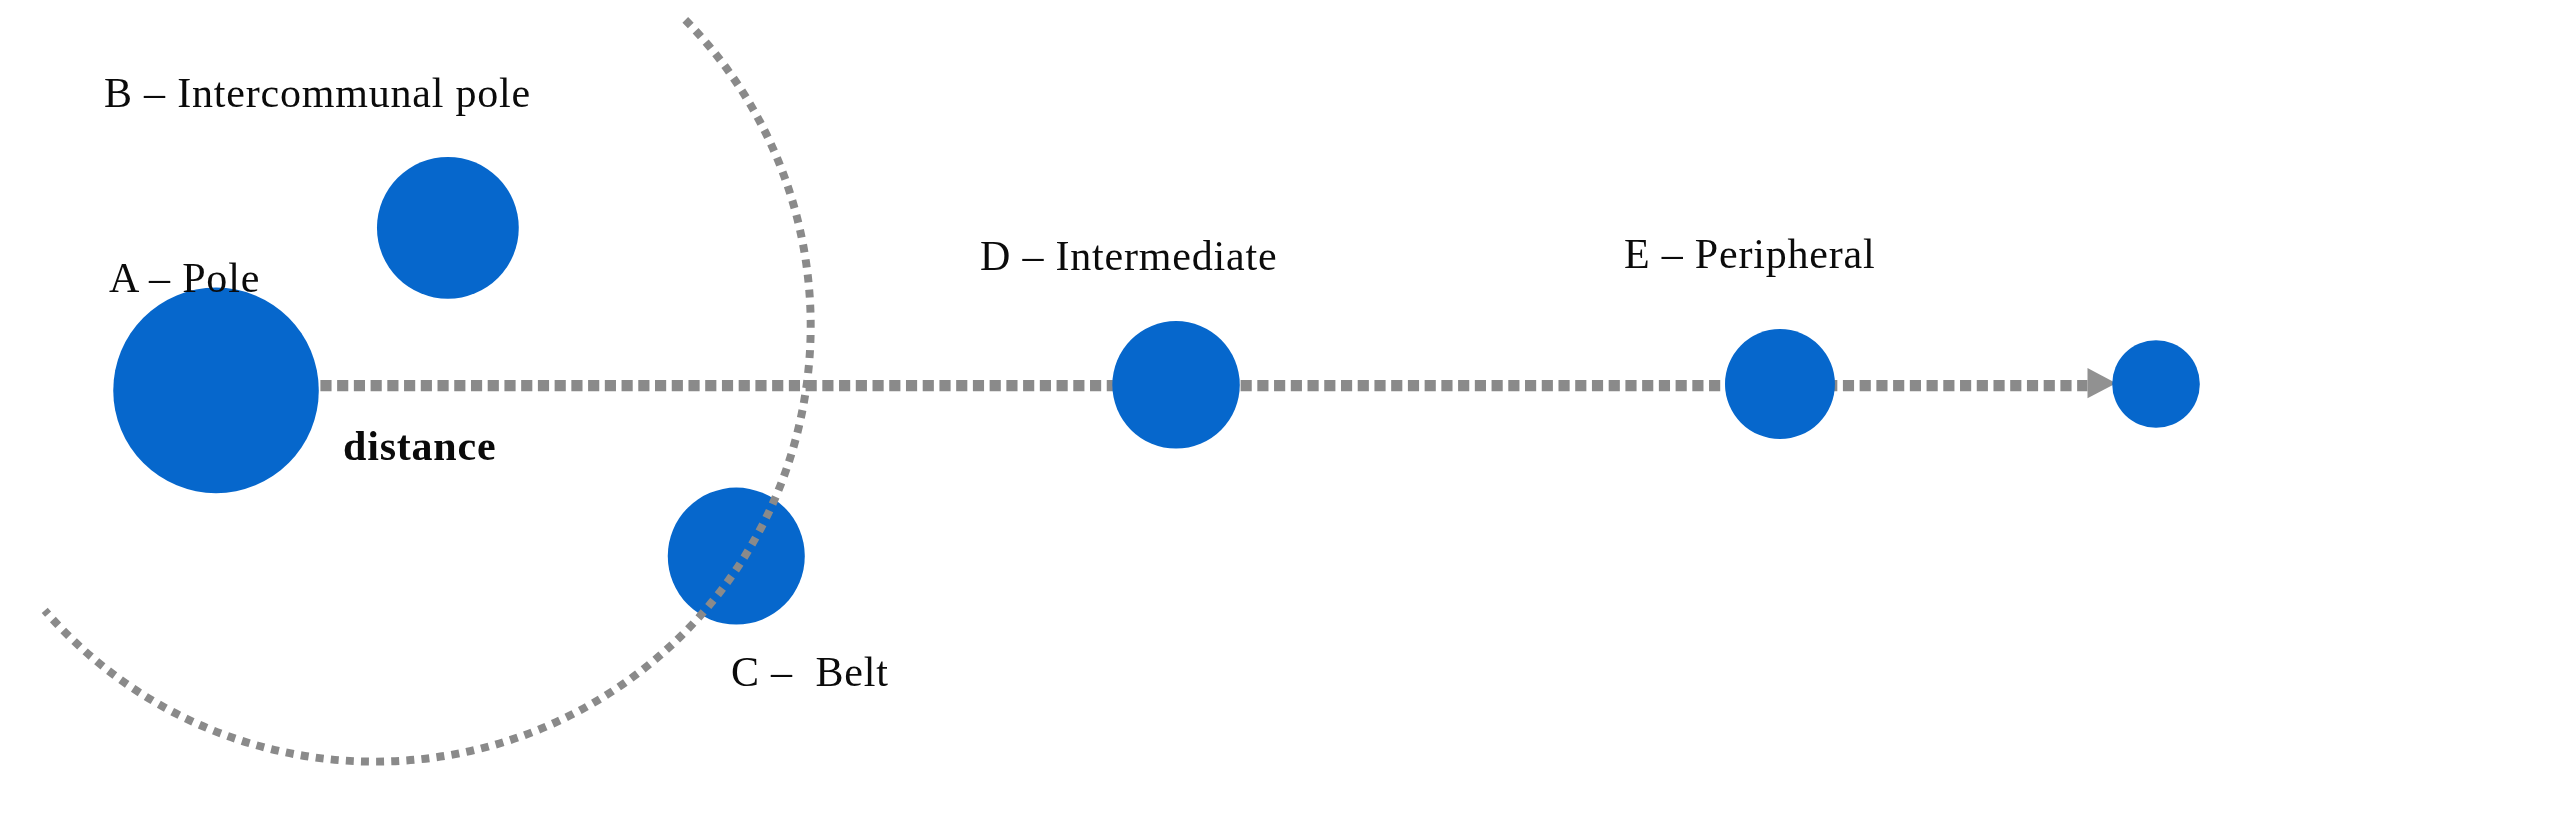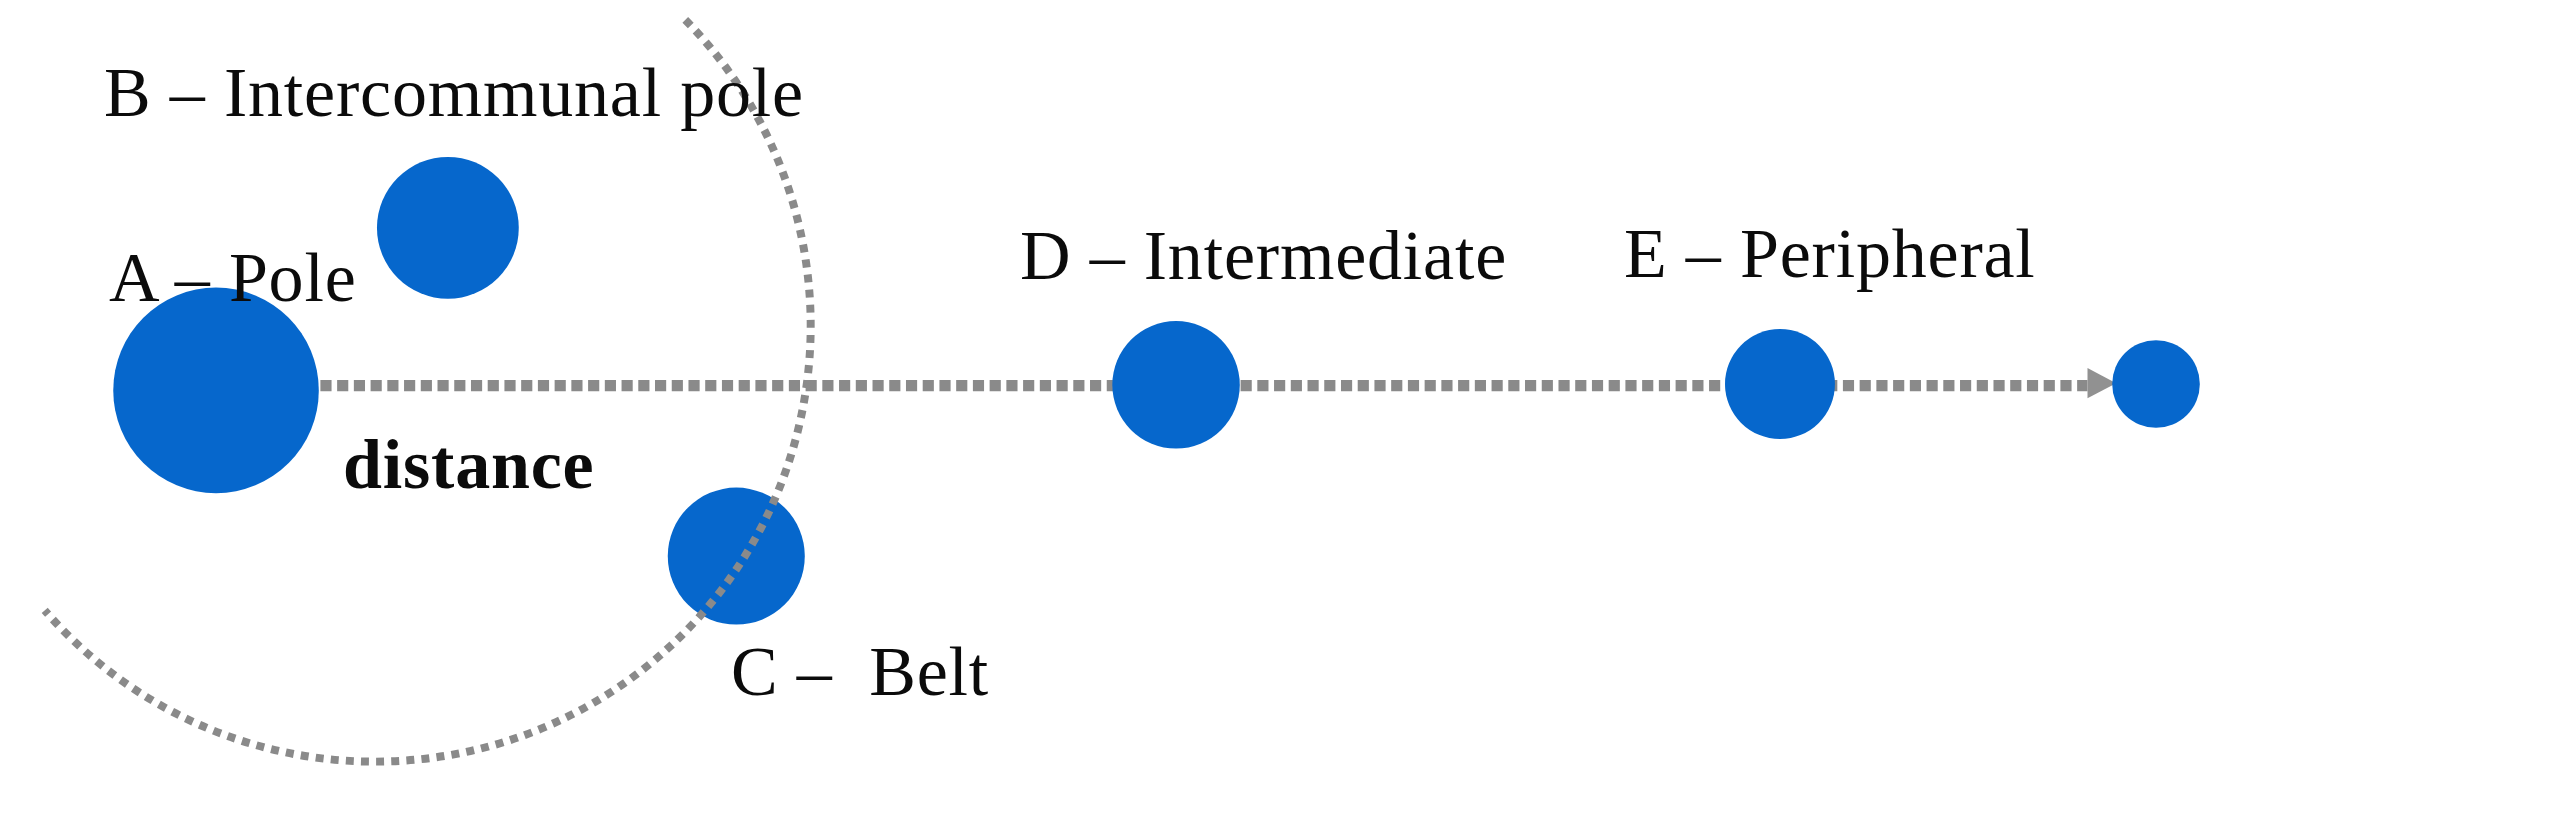--- a/index.html
+++ b/index.html
@@ -18,33 +18,33 @@
     overflow:hidden;
     font-family:"Liberation Serif","DejaVu Serif",serif;
   }
   .layer{position:absolute;left:0;top:0;width:2576px;height:823px;}
   .node{fill:var(--node-fill);}
   .dotline{stroke:var(--dotted-line);}
   .arcline{stroke:var(--dotted-line);fill:none;}
   .ah{fill:var(--arrowhead);}
   .lbl{
     position:absolute;
-    font-size:70px;
+    font-size:42px;
     line-height:54px;
     letter-spacing:0.8px;
     color:var(--label-text);
     white-space:pre;
   }
   .lbl-a{left:109px;top:228px;margin-top:23px;}
   .lbl-b{left:104px;top:66px;}
   .lbl-c{left:731px;top:645px;}
-  .lbl-d{left:1020px;top:229px;}
+  .lbl-d{left:980px;top:229px;}
   .lbl-e{left:1624px;top:227px;}
   .lbl-f{left:2088px;top:241px;}
-  .lbl-distance{left:343px;top:438px;font-weight:bold;}
+  .lbl-distance{left:343px;top:419px;font-weight:bold;}
 </style>
 </head>
 <body>
 
 <div class="canvas">
 
   <svg class="layer" viewBox="0 0 3233 1033" aria-hidden="true">
 
     <line class="dotline" x1="402" y1="484" x2="2620" y2="484" stroke-width="14" stroke-dasharray="14 7"></line>
     <polygon class="ah" points="2620,462 2620,500 2656,481"></polygon>

